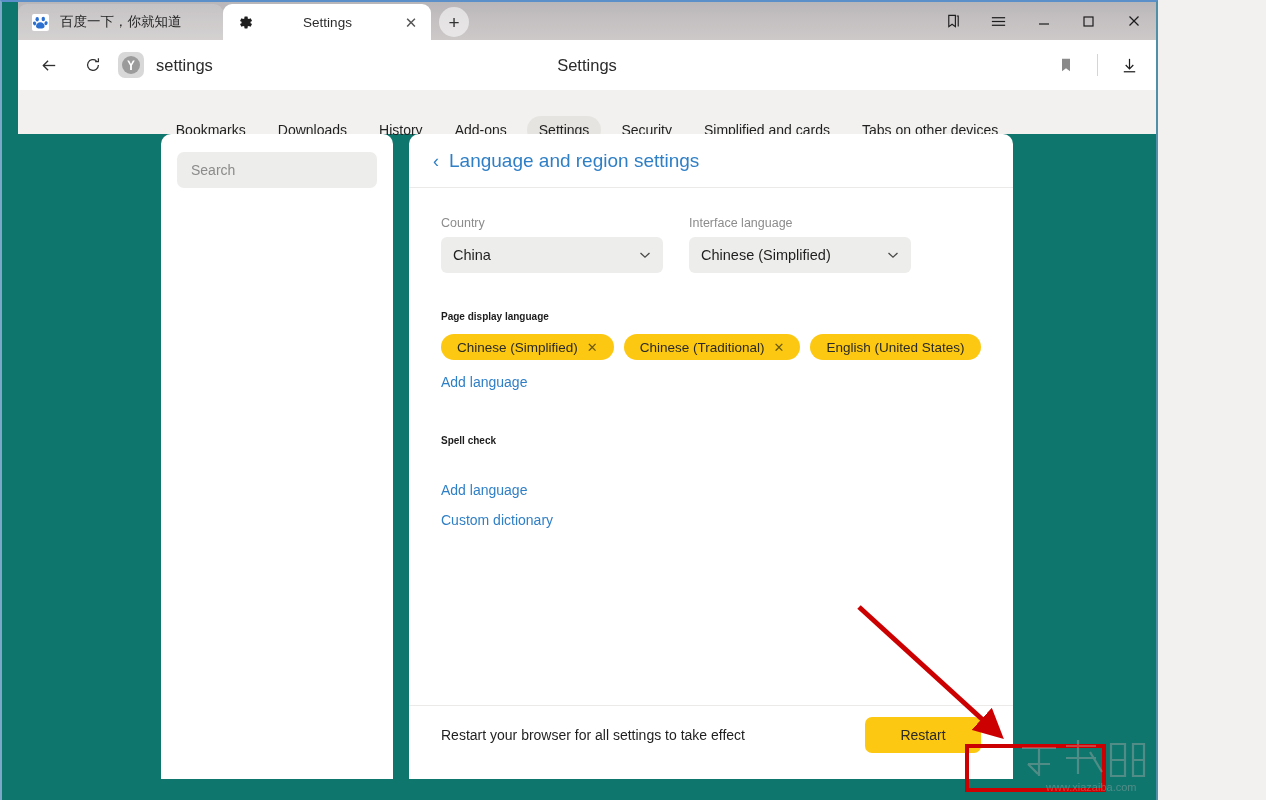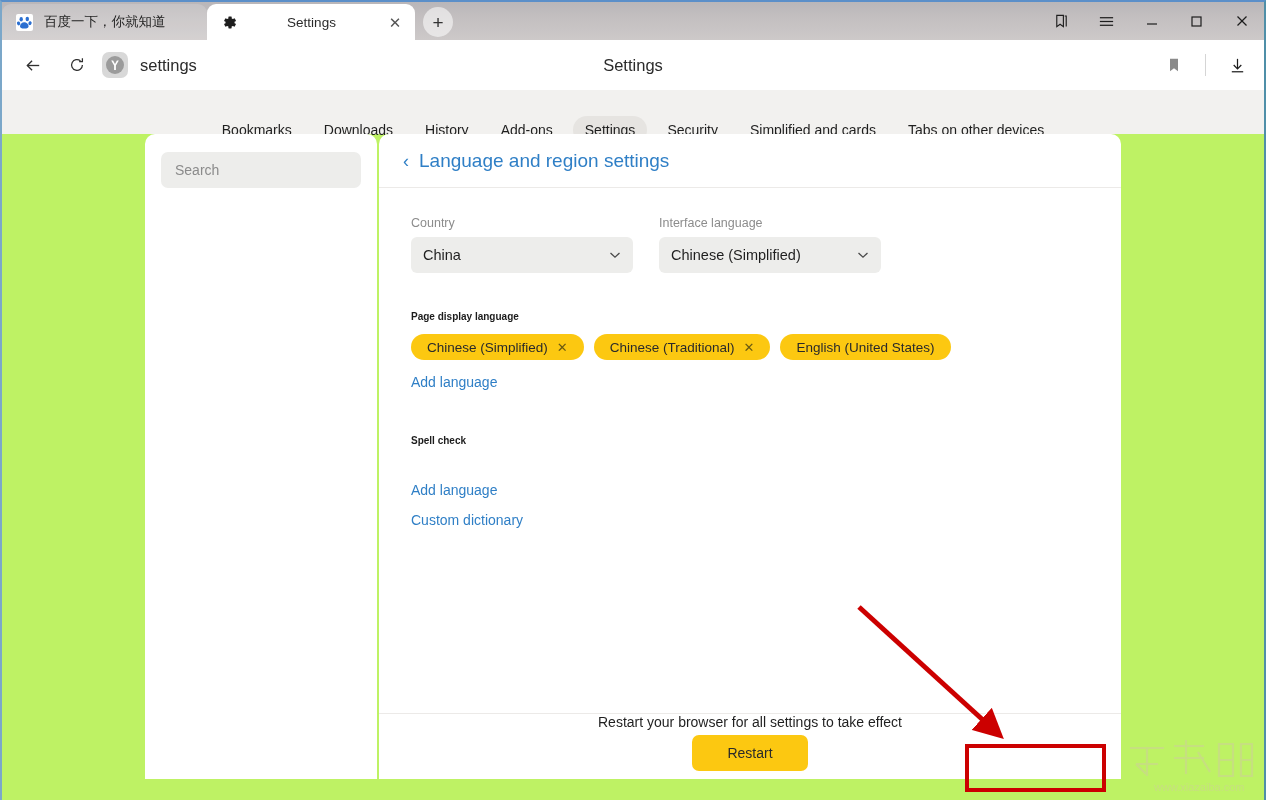--- a/index.html
+++ b/index.html
@@ -5,26 +5,27 @@
   * { box-sizing: border-box; margin: 0; padding: 0; }
   html, body {
     width: 1266px; height: 800px;
     font-family: "Liberation Sans", sans-serif;
     overflow: hidden;
     background: #f2f1ef;
   }
 
   .window {
     position: relative;
-    width: 1266px; height: 800px;
-    background: #bef264;
+    width: 1158px; height: 800px;
+    background: #0f766e;
     border-top: 2px solid #5b8fc9;
     border-left: 2px solid #7ba7c9;
     border-right: 2px solid #4f8fa8;
     overflow: hidden;
+    padding-left: 16px;
   }
 
   
   .tabstrip {
     position: relative;
     height: 38px;
     background: linear-gradient(180deg,#b9b6b9 0%, #c3bfc0 40%, #cdc9c9 100%);
     display: flex;
     align-items: flex-end;
   }
@@ -143,21 +144,21 @@
     white-space: nowrap;
   }
   .snav.sel { background:#e6e4e1; }
 
   
   .panes {
     position: relative;
     display:flex;
     padding: 0 143px 0 143px;
     height: 645px;
-    gap: 2px;
+    gap: 16px;
   }
 
   .sidecard {
     width: 232px;
     background:#ffffff;
     border-radius: 10px 10px 0 0;
     padding: 18px 16px 0 16px;
     flex: 0 0 auto;
   }
   .searchbox {
@@ -235,27 +236,26 @@
     color:#2f7fc6;
     margin-top: 14px;
     display:inline-block;
   }
   .spell-title { margin-top: 44px; }
   .link-stack { margin-top: 36px; }
   .link-stack .link { display:block; margin-top: 0; margin-bottom: 14px; }
 
   
   .bottombar {
-    position:absolute; left:0; right:0; bottom:8px;
+    position:absolute; left:0; right:0; bottom:16px;
     height: 58px;
     border-top: 1px solid #eceae8;
     display:flex; align-items:center; justify-content:space-between;
     padding: 0 32px;
     background:#fff;
-    flex-direction:column;
   }
   .bottomtext { font-size: 14px; color:#1f1f1f; }
   .restart-btn {
     width: 116px; height: 36px;
     border-radius: 7px;
     display:flex; align-items:center; justify-content:center;
     font-size: 14px; color:#2a2a2a;
     border:none;
     font-family: "Liberation Sans", sans-serif;
     text-align: center;

